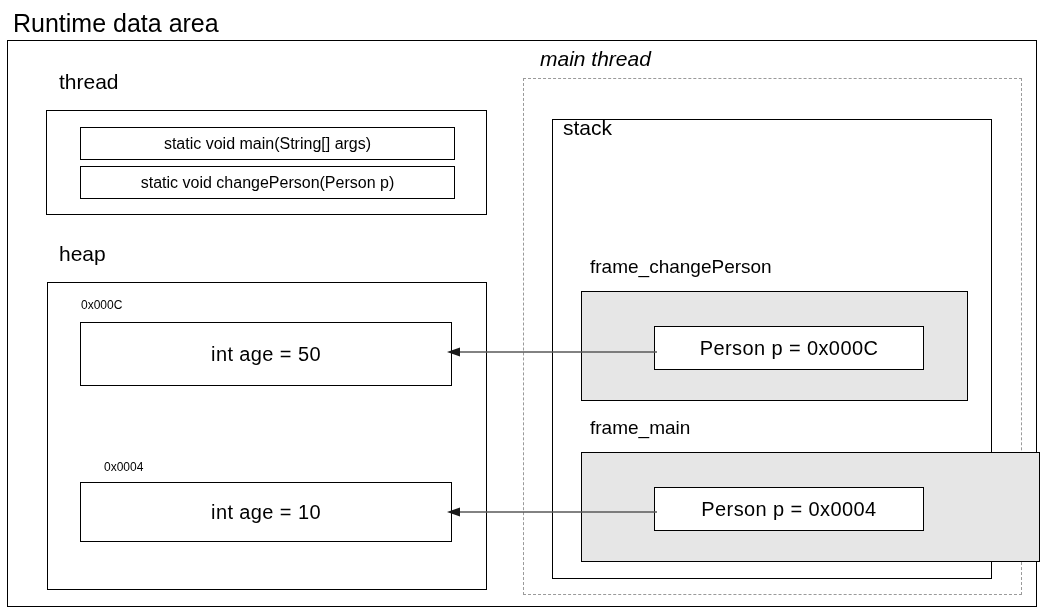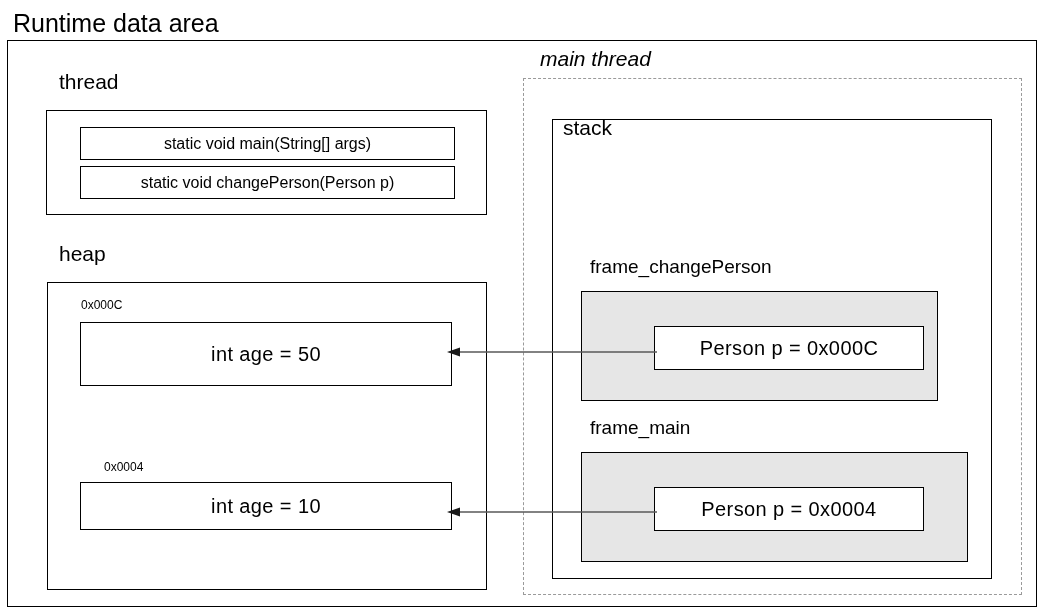--- a/index.html
+++ b/index.html
@@ -140,44 +140,44 @@
   <div class="box-solid" style="left:47px; top:282px; width:440px; height:308px;">
 
     <div class="label-plain addr-label" style="left:33px; top:16px;">0x000C</div>
 
     <div class="box-solid" style="left:32px; top:39px; width:372px; height:64px;">
       <div class="centered-text slot-text">int age  =  50</div>
     </div>
 
     <div class="label-plain addr-label" style="left:24px; top:178px;margin-left:32px;">0x0004</div>
 
-    <div class="box-solid" style="left:32px; top:199px; width:372px; height:48px;">
+    <div class="box-solid" style="left:32px; top:199px; width:372px; height:60px;">
       <div class="centered-text slot-text">int age  =  10</div>
     </div>
   </div>
 
   <div class="label-plain thread-title" style="left:540px; top:48px;">main thread</div>
 
   <div class="box-dashed" style="left:523px; top:78px; width:499px; height:517px;"></div>
 
   <div class="label-plain section-title" style="left:563px; top:93px;margin-top:24px;">stack</div>
 
   <div class="box-solid" style="left:552px; top:119px; width:440px; height:460px;">
 
     <div class="label-plain frame-title" style="left:37px; top:137px;">frame_changePerson</div>
 
-    <div class="box-filled" style="left:28px; top:171px; width:357px; height:110px;">
+    <div class="box-filled" style="left:28px; top:171px; width:387px; height:110px;">
       <div class="box-white" style="left:72px; top:34px; width:270px; height:44px;">
         <div class="centered-text value-text">Person p  =  0x000C</div>
       </div>
     </div>
 
     <div class="label-plain frame-title" style="left:37px; top:298px;">frame_main</div>
 
-    <div class="box-filled" style="left:28px; top:332px; width:387px; height:110px;">
+    <div class="box-filled" style="left:28px; top:332px; width:459px; height:110px;">
       <div class="box-white" style="left:72px; top:34px; width:270px; height:44px;">
         <div class="centered-text value-text">Person p  =  0x0004</div>
       </div>
     </div>
   </div>
 
   <div class="arrow-wrap" style="left:447px; top:346px; width:210px;">
     <svg width="210" height="12" viewBox="0 0 210 12">
       <line x1="12" y1="6" x2="210" y2="6" stroke="#595959" stroke-width="1.4"></line>
       <polygon points="0,6 13,1.5 13,10.5" fill="#1a1a1a"></polygon>

